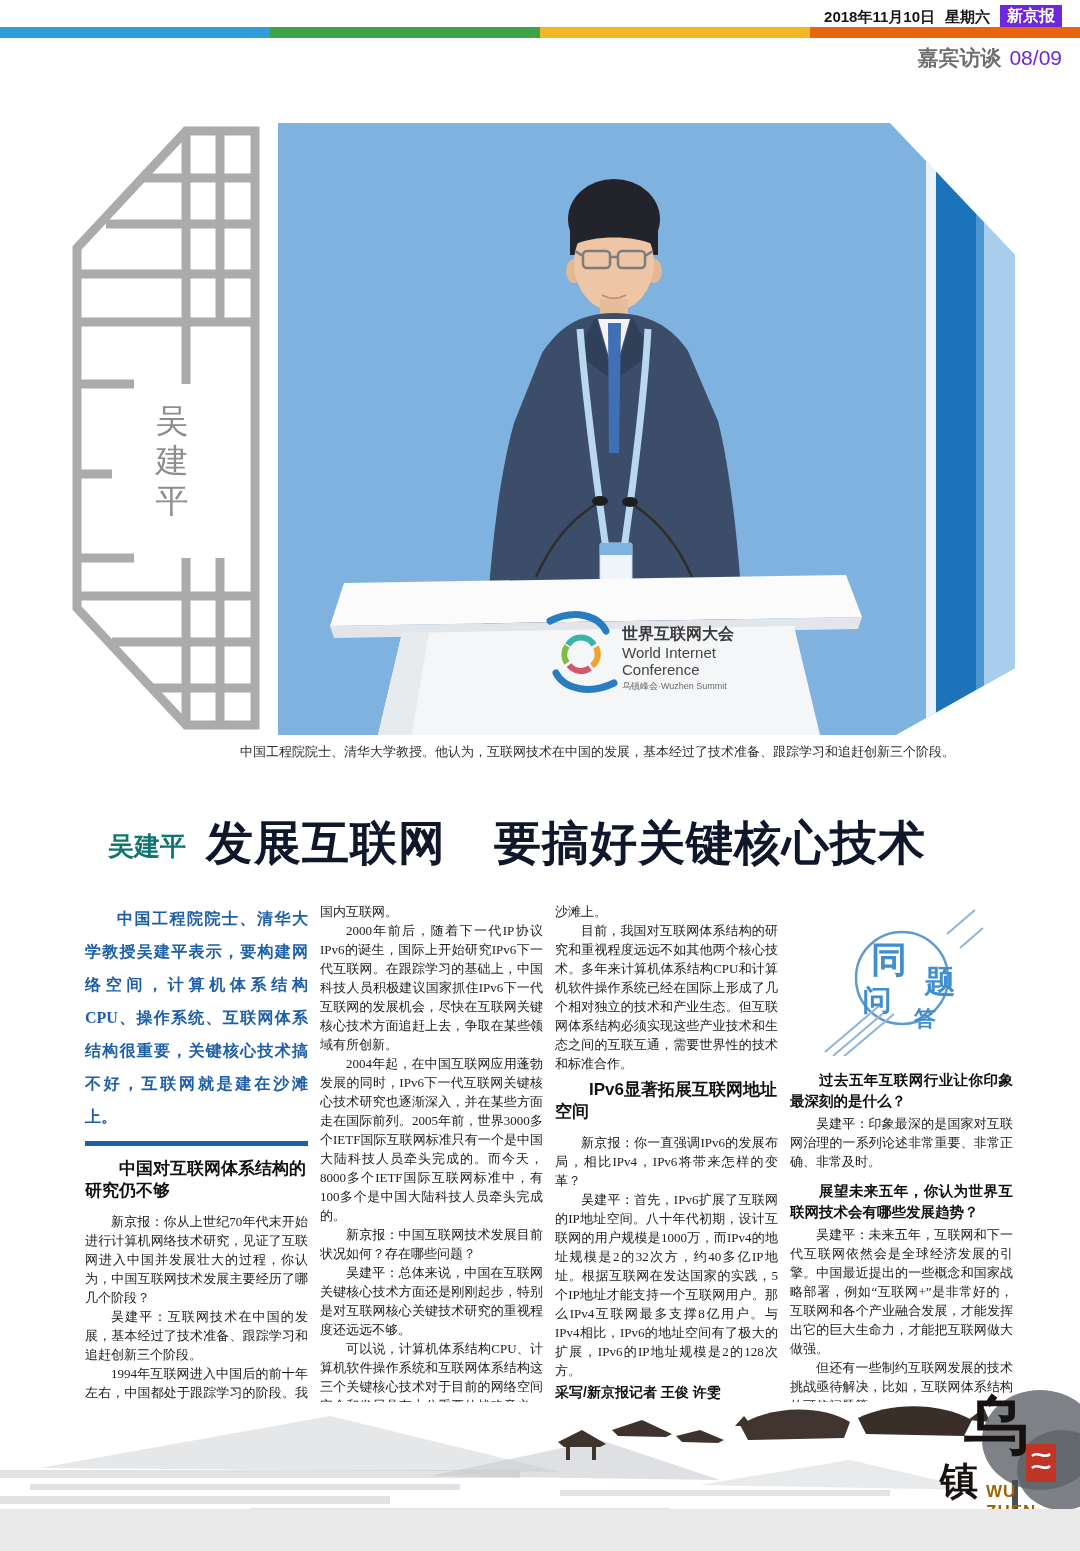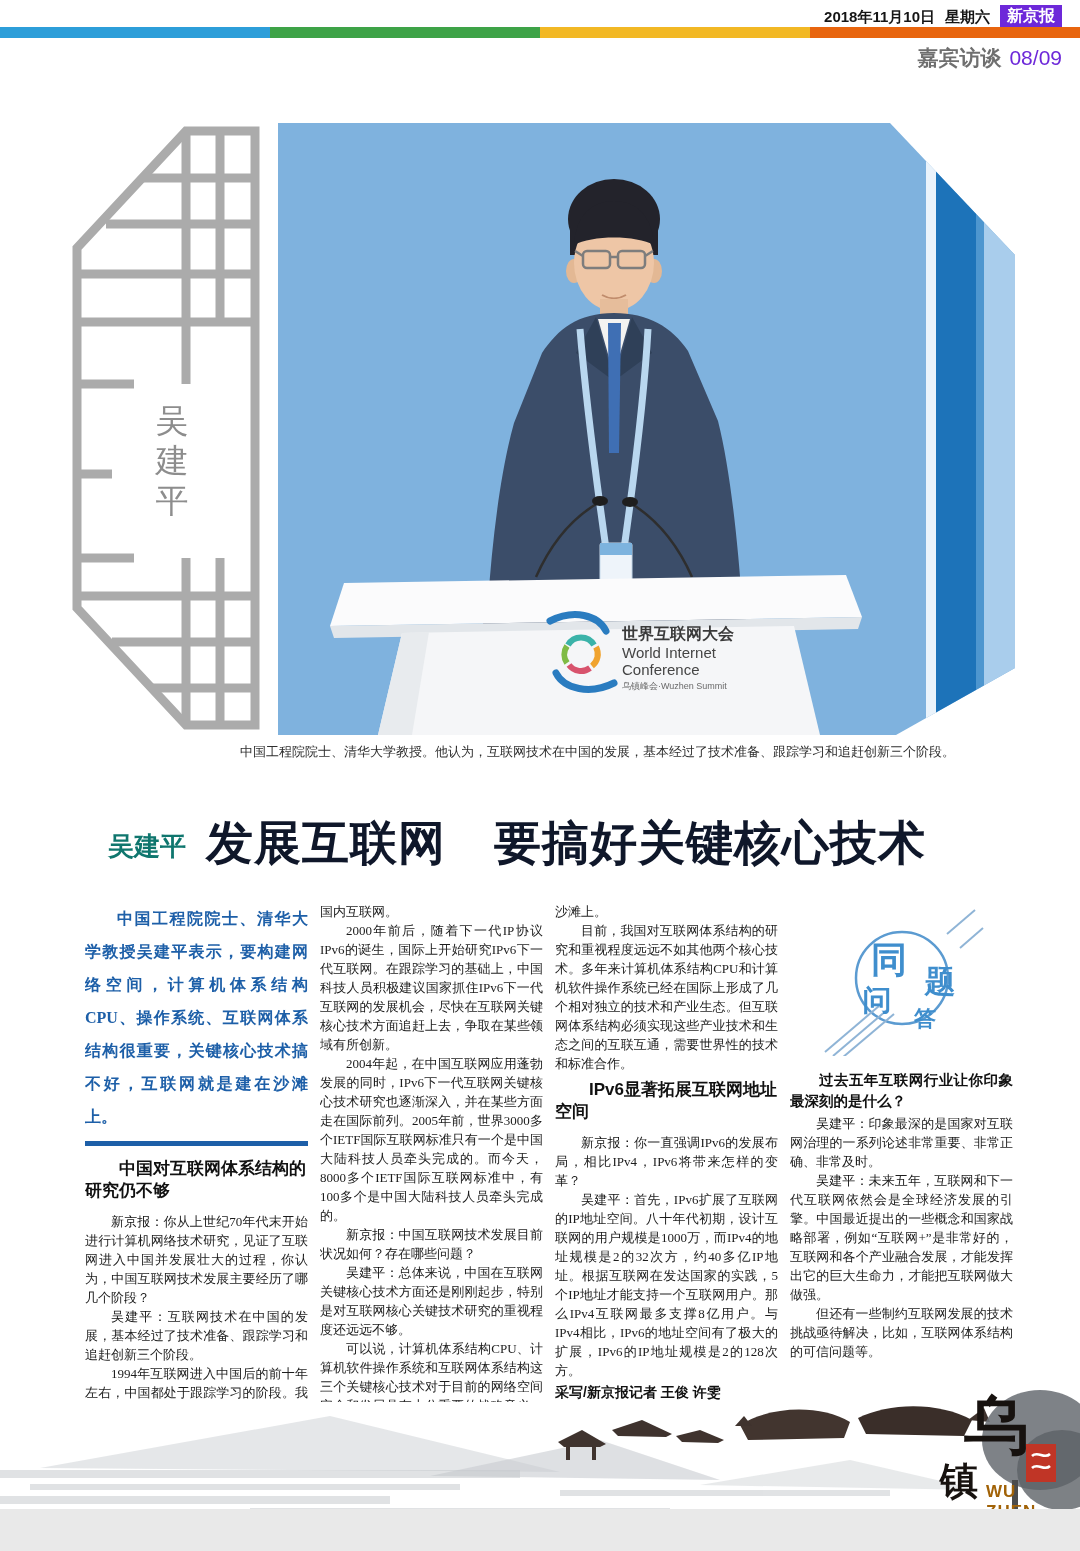--- a/index.html
+++ b/index.html
@@ -229,20 +229,21 @@
           <g font-family="Liberation Sans, DejaVu Sans, sans-serif" font-weight="bold" fill="#3f8ecd" text-anchor="middle">
             <text x="92" y="66" font-size="36">同</text>
             <text x="143" y="86" font-size="31">题</text>
             <text x="80" y="104" font-size="29">问</text>
             <text x="128" y="120" font-size="22">答</text>
           </g>
         </svg>
       </div>
       <p class="q4">过去五年互联网行业让你印象最深刻的是什么？</p>
       <p class="body"><b class="label">吴建平：</b><span>印象最深的是国家对互联网治理的一系列论述非常重要、非常正确、非常及时。</span></p>
+      <p class="q4">展望未来五年，你认为世界互联网技术会有哪些发展趋势？</p>
       <p class="body"><b class="label">吴建平：</b><span>未来五年，互联网和下一代互联网依然会是全球经济发展的引擎。中国最近提出的一些概念和国家战略部署，例如“互联网+”是非常好的，互联网和各个产业融合发展，才能发挥出它的巨大生命力，才能把互联网做大做强。</span></p>
       <p class="body">但还有一些制约互联网发展的技术挑战亟待解决，比如，互联网体系结构的可信问题等。</p>
     </div>
 
   </div>
 
   <svg class="painting" viewBox="0 0 1080 130">
     <g>
       <path d="M40,80 L330,28 L560,84 Z" fill="#d7dadd" opacity="0.65"></path>
       <path d="M430,88 L600,52 L720,92 Z" fill="#c8ccd0" opacity="0.6"></path>

